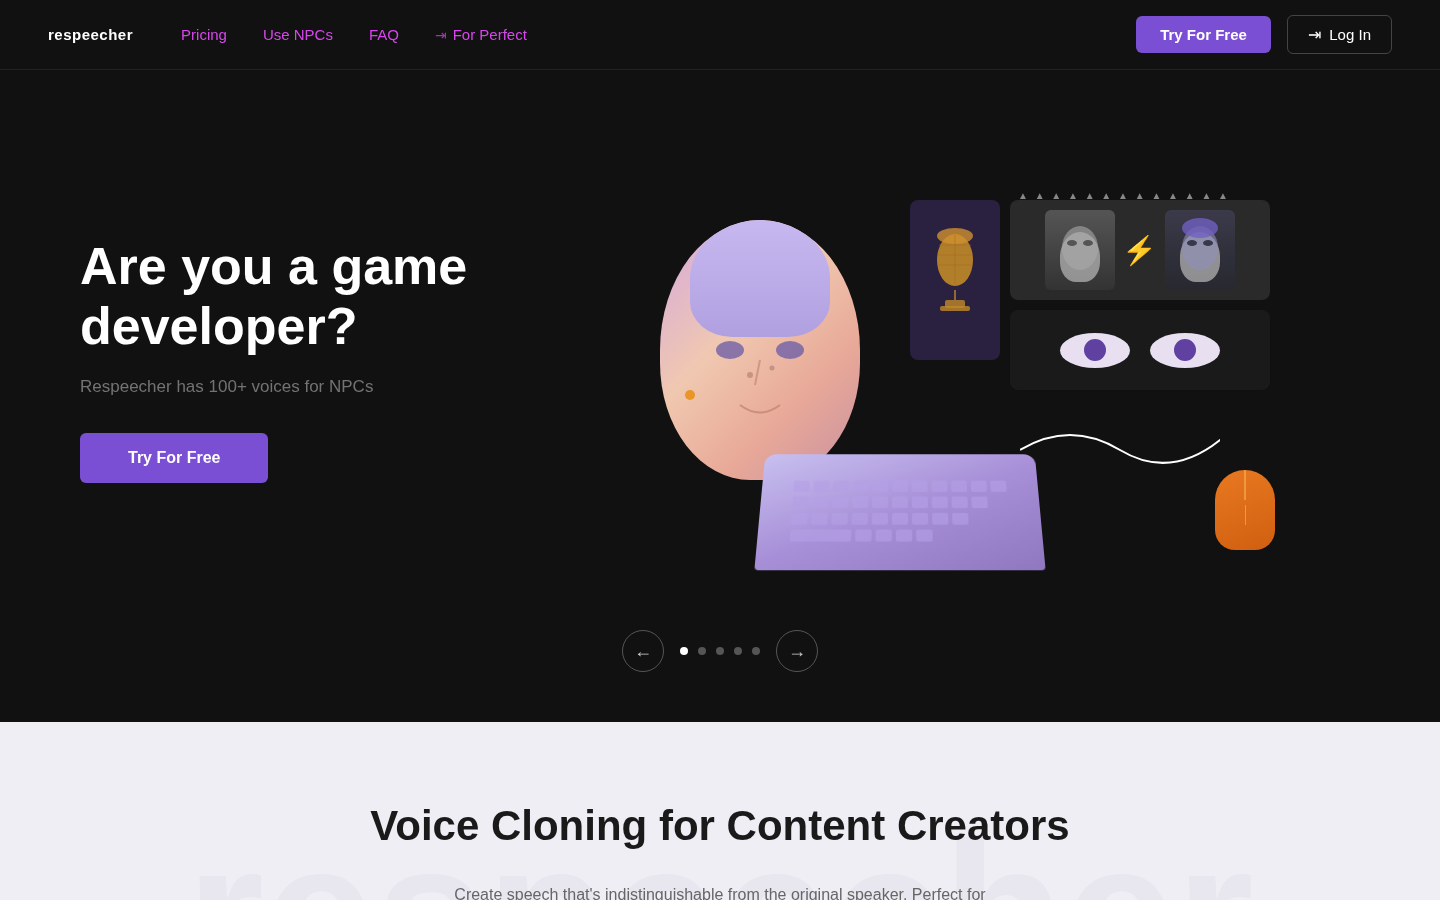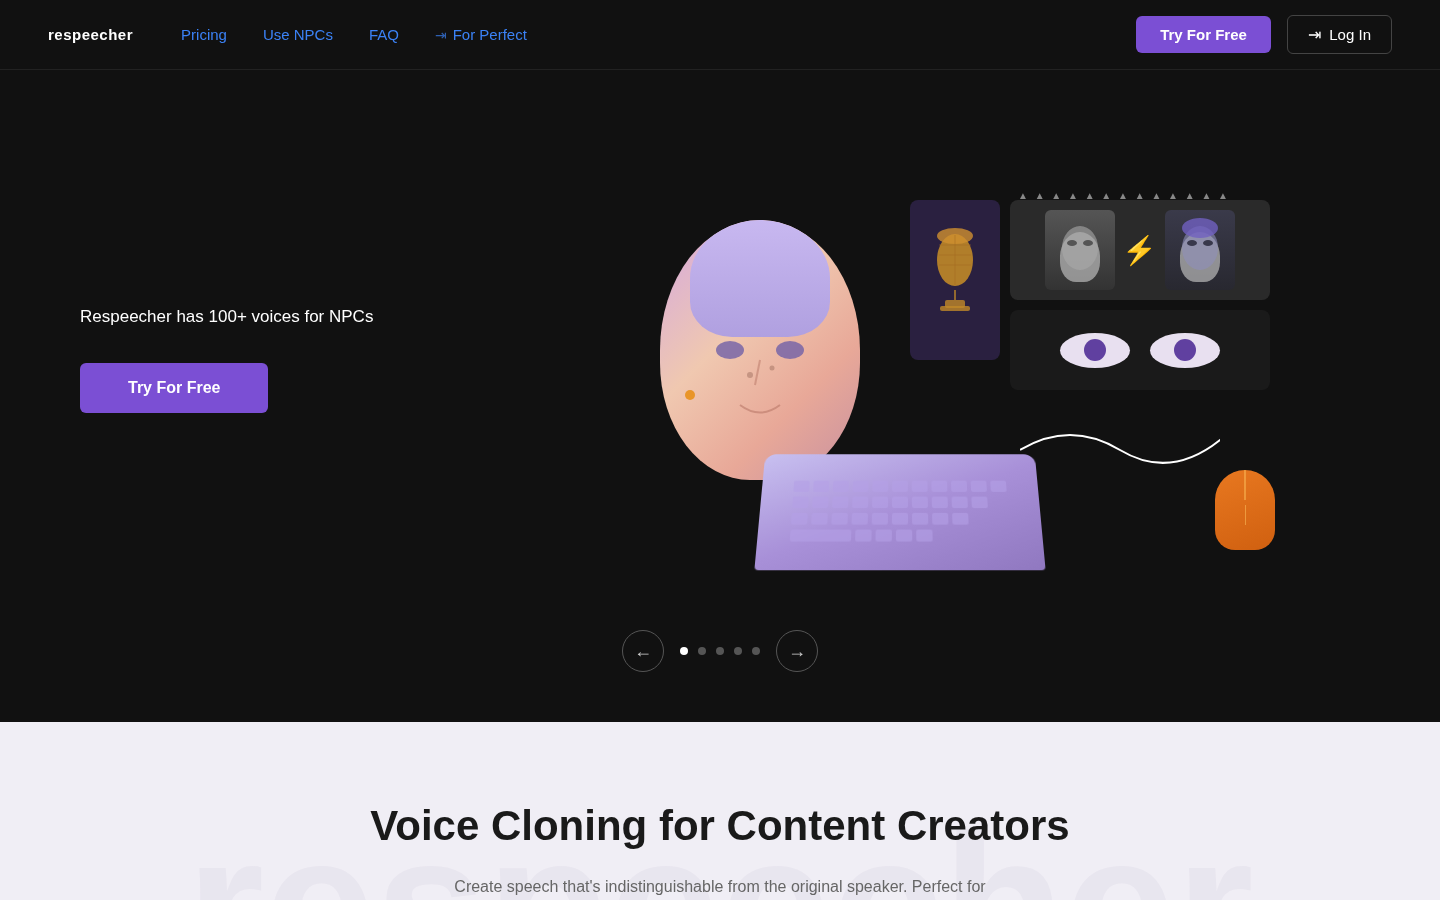--- a/index.html
+++ b/index.html
@@ -24,21 +24,21 @@
       margin-right: 48px;
       white-space: nowrap;
     }
     .nav-links {
       display: flex;
       align-items: center;
       gap: 36px;
       flex: 1;
     }
     .nav-link {
-      color: #3b82f6;
+      color: #d946ef;
       font-size: 15px;
       cursor: pointer;
       text-decoration: none;
     }
     .nav-link-business {
       display: flex;
       align-items: center;
       gap: 6px;
     }
     .nav-actions {
@@ -85,21 +85,21 @@
     }
     .hero-title {
       font-size: 52px;
       font-weight: 700;
       line-height: 1.15;
       color: #fff;
       margin-bottom: 20px;
     }
     .hero-subtitle {
       font-size: 17px;
-      color: #ffffff;
+      color: #737373;
       margin-bottom: 36px;
     }
     .btn-hero {
       background: #7b4fd4;
       color: #fff;
       border: none;
       padding: 16px 48px;
       border-radius: 6px;
       font-size: 16px;
       font-weight: 600;
@@ -370,21 +370,21 @@
       line-height: 1;
       overflow: hidden;
       pointer-events: none;
       white-space: nowrap;
       text-align: center;
     }
     .lower-title {
       font-size: 42px;
       font-weight: 700;
       color: #1a1a1a;
-      margin-bottom: 24px;
+      margin-bottom: 32px;
       position: relative;
       z-index: 2;
     }
     .lower-subtitle {
       font-size: 16px;
       color: #666;
       max-width: 600px;
       margin: 0 auto;
       line-height: 1.6;
       position: relative;
@@ -418,20 +418,21 @@
     <button class="btn-try-free">Try For Free</button>
     <button class="btn-login">
       <span class="login-icon">⇥</span>
       <span>Log In</span>
     </button>
   </div>
 </nav>
 
 <section class="hero">
   <div class="hero-content">
+    <h1 class="hero-title">Are you a game developer?</h1>
     <p class="hero-subtitle">Respeecher has 100+ voices for NPCs</p>
     <button class="btn-hero">Try For Free</button>
   </div>
 
   <div class="hero-illustration">
     <div class="collage">
 
       <div class="collage-face-main">
         <div class="face-detail">
           <div class="face-hair"></div>

